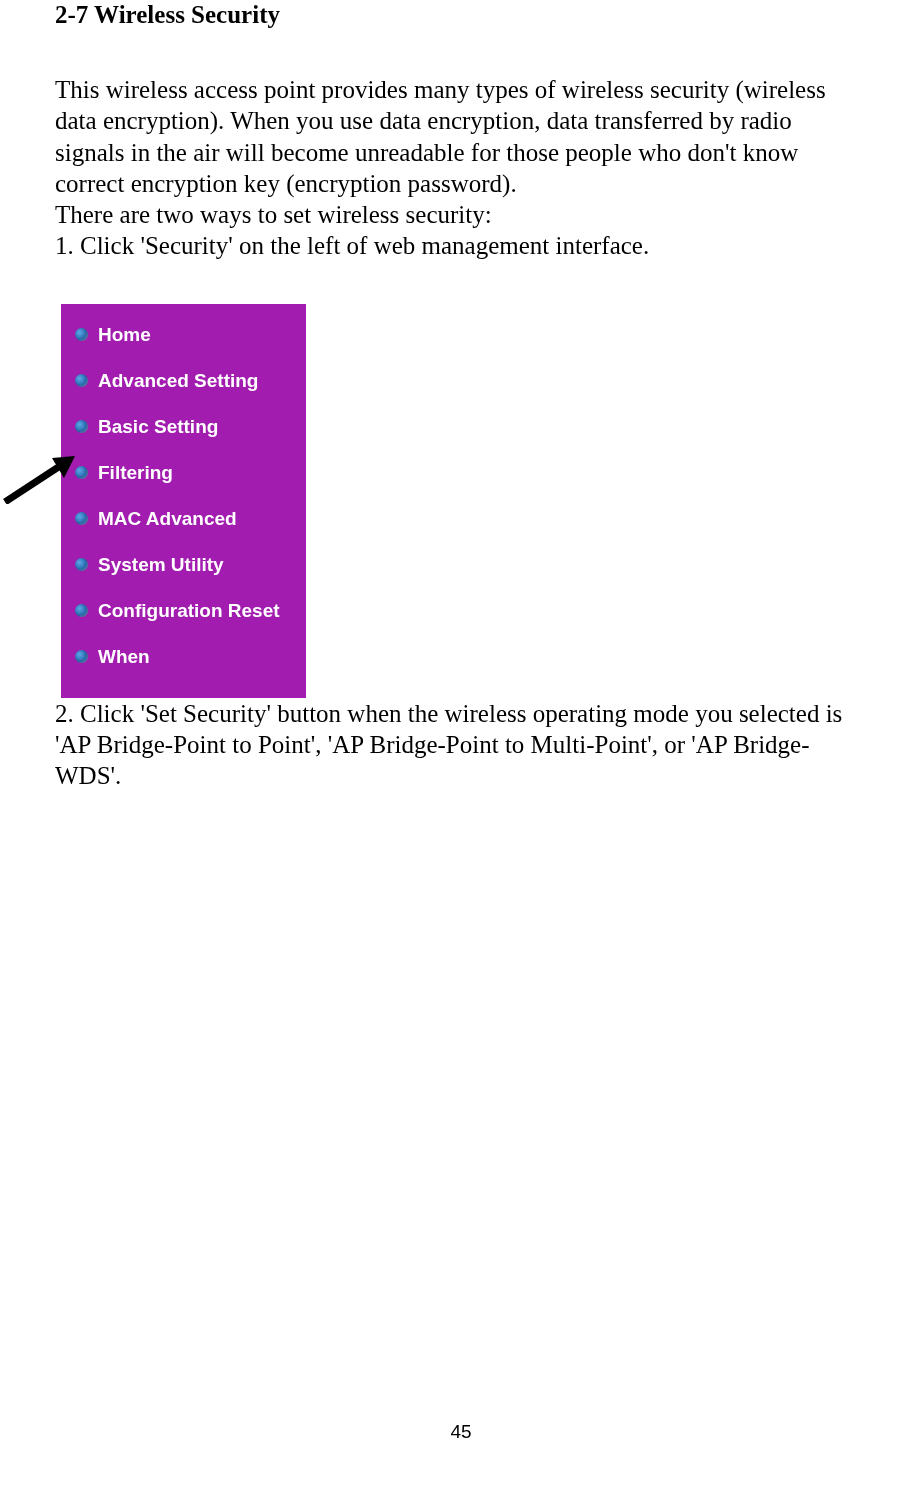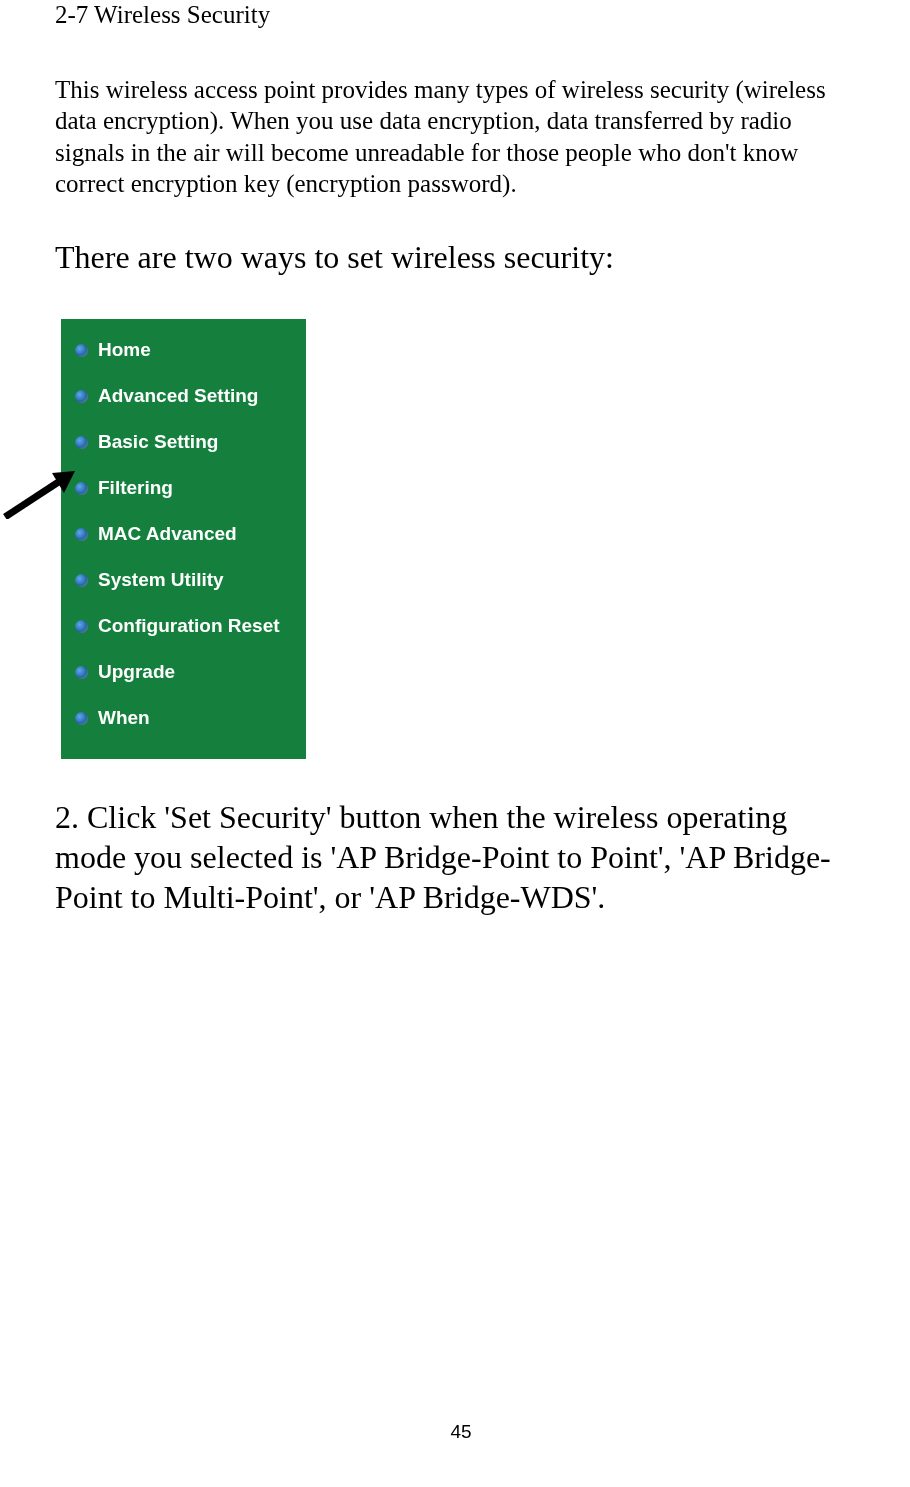--- a/index.html
+++ b/index.html
@@ -15,40 +15,40 @@
       position: relative;
     }
     .page {
       padding: 0 55px;
     }
     .heading {
       font-size: 25px;
       color: #000;
       margin-top: 0;
       line-height: 1.2;
+      font-weight: bold;
     }
     .para {
       font-size: 25px;
       color: #000;
       margin-top: 44px;
       line-height: 1.25;
     }
     .para-tight {
-      font-size: 32px;
+      font-size: 25px;
       color: #000;
-      margin-top: 38px;
       line-height: 1.25;
     }
     .sidebar-wrap {
       margin-top: 42px;
       position: relative;
     }
     .sidebar {
       width: 245px;
-      background: #15803d;
+      background: #a21caf;
       padding: 8px 0 18px 0;
       margin-left: 6px;
     }
     .sidebar-item {
       display: flex;
       align-items: center;
       height: 46px;
       padding-left: 14px;
       cursor: pointer;
     }
@@ -89,20 +89,21 @@
 </head>
 <body>
 
 <div class="page">
   <div class="heading">2-7 Wireless Security</div>
 
   <div class="para">This wireless access point provides many types of wireless security (wireless data encryption). When you use data encryption, data transferred by radio signals in the air will become unreadable for those people who don't know correct encryption key (encryption password).</div>
 
   <div class="para-tight">There are two ways to set wireless security:</div>
 
+  <div class="para-tight">1. Click 'Security' on the left of web management interface.</div>
 
   <div class="sidebar-wrap">
     <svg class="arrow" viewBox="0 0 80 50">
       <line x1="5" y1="48" x2="60" y2="12" stroke="#000" stroke-width="7"></line>
       <polygon points="52,4 75,2 64,24" fill="#000"></polygon>
     </svg>
 
     <div class="sidebar">
       <div class="sidebar-item">
         <span class="bullet-icon"></span>
@@ -127,24 +128,20 @@
       <div class="sidebar-item">
         <span class="bullet-icon"></span>
         <span class="sidebar-label">System Utility</span>
       </div>
       <div class="sidebar-item">
         <span class="bullet-icon"></span>
         <span class="sidebar-label">Configuration Reset</span>
       </div>
       <div class="sidebar-item">
         <span class="bullet-icon"></span>
-        <span class="sidebar-label">Upgrade</span>
-      </div>
-      <div class="sidebar-item">
-        <span class="bullet-icon"></span>
         <span class="sidebar-label">When</span>
       </div>
     </div>
   </div>
 
   <div class="para-tight">2. Click 'Set Security' button when the wireless operating mode you selected is 'AP Bridge-Point to Point', 'AP Bridge-Point to Multi-Point', or 'AP Bridge-WDS'.</div>
 </div>
 
 <div class="page-number">45</div>
 

